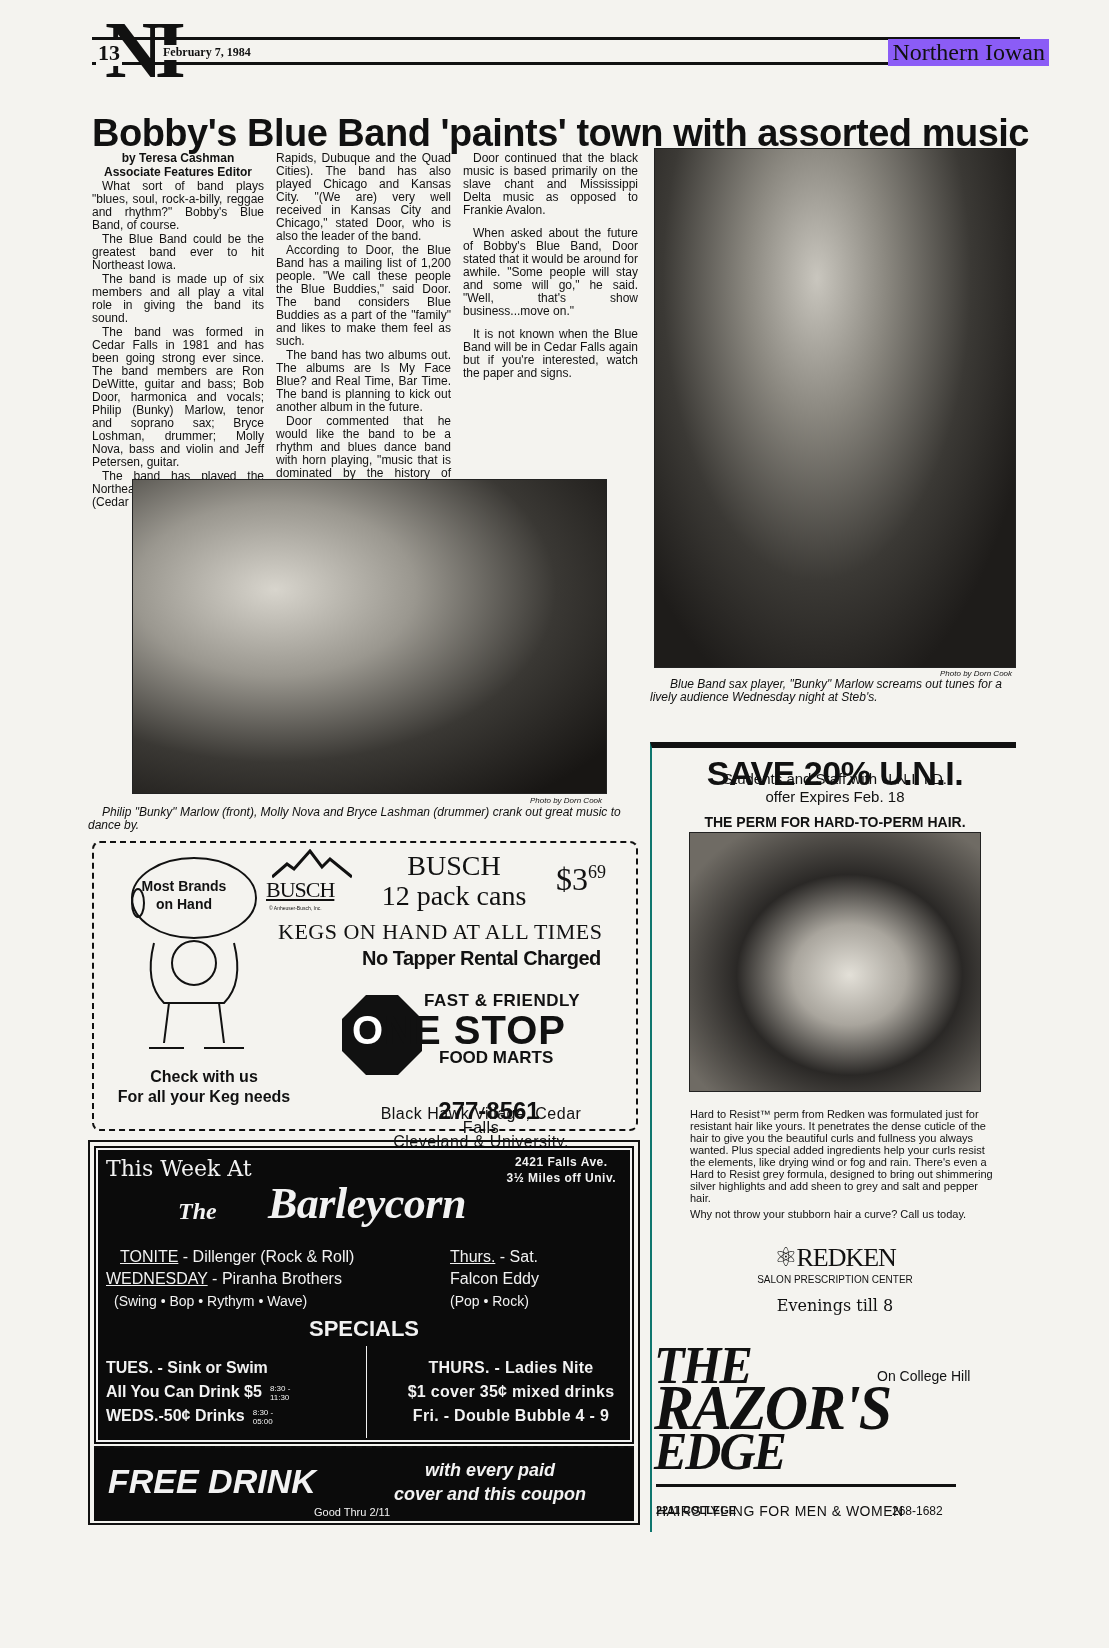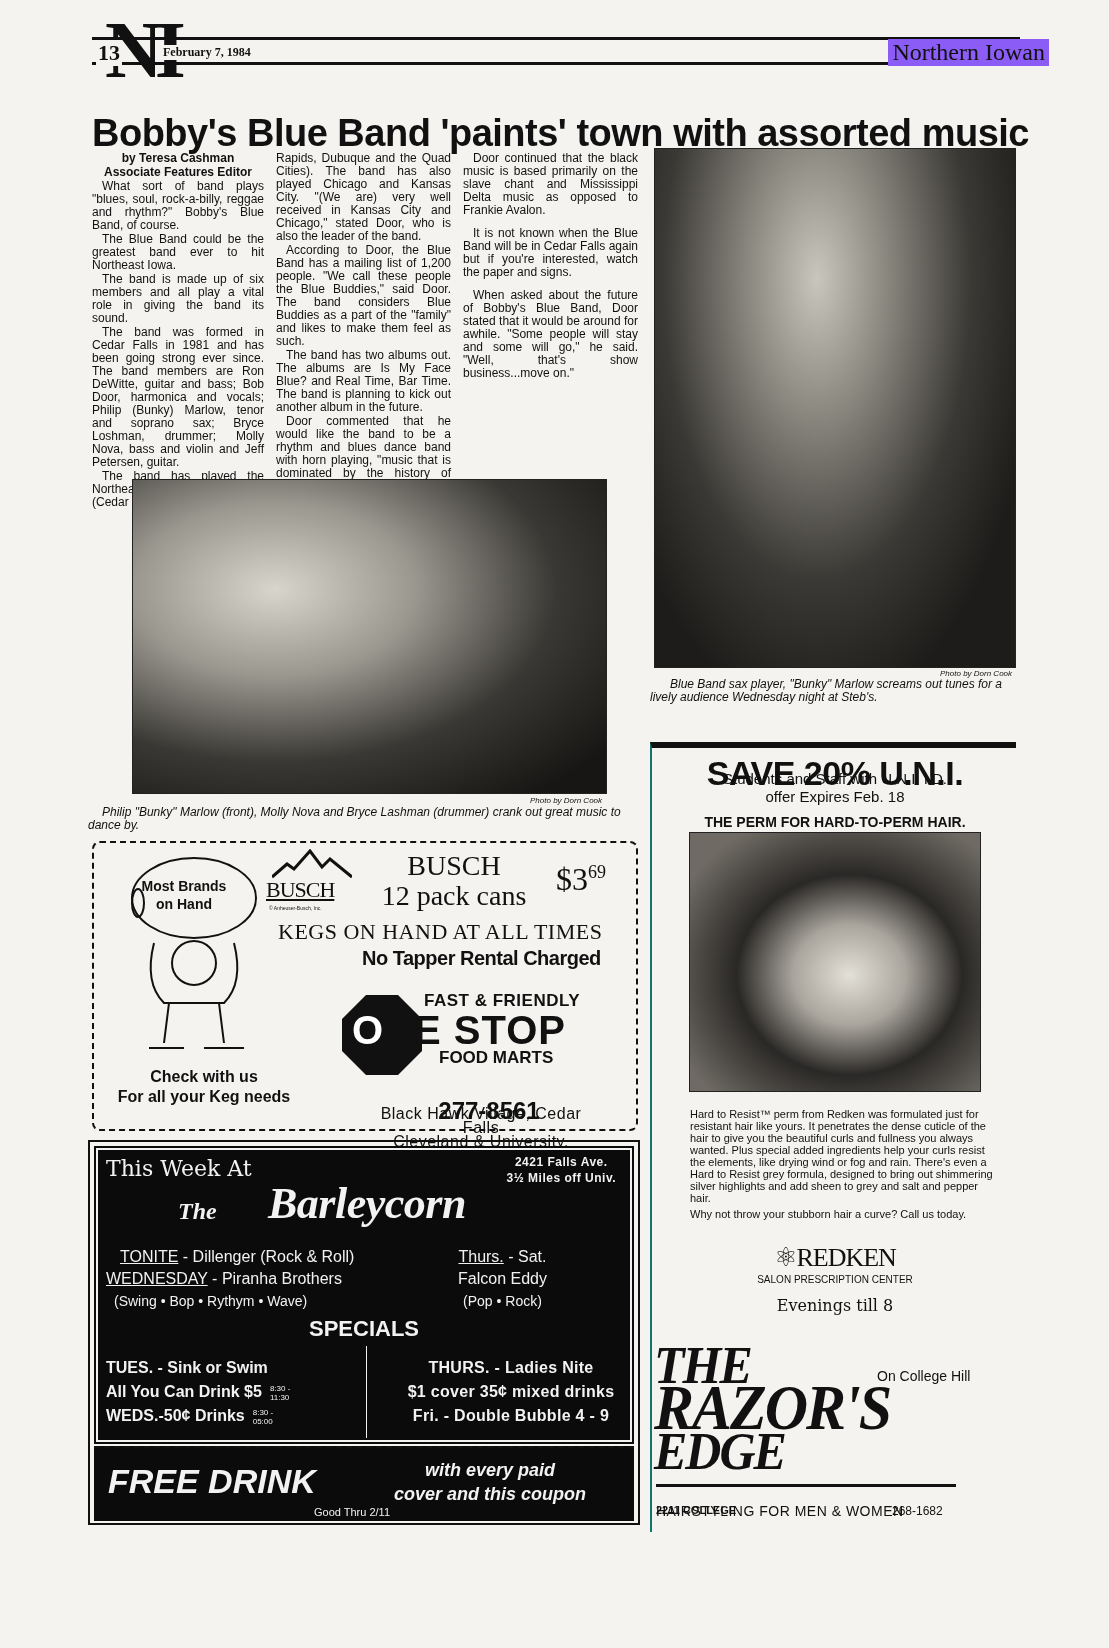--- a/index.html
+++ b/index.html
@@ -74,21 +74,21 @@
   
   .ad-barley { position: absolute; left: 88px; top: 1140px; width: 552px; height: 385px; border: 2px solid #111; padding: 4px; }
   .barley-inner { position: absolute; left: 6px; top: 6px; right: 6px; height: 294px; background: #0b0b0b; color: #f2f2f2; border: 2px solid #f2f2f2; outline: 2px solid #0b0b0b; }
   .this-week { position: absolute; left: 8px; top: 6px; font-family: "DejaVu Serif", serif; font-size: 22px; }
   .address { position: absolute; right: 14px; top: 4px; text-align: center; font-size: 12px; line-height: 16px; font-weight: bold; letter-spacing: 0.5px; }
   .the { position: absolute; left: 80px; top: 48px; font-family: "Liberation Serif", serif; font-size: 24px; font-weight: bold; font-style: italic; }
   .barleycorn { position: absolute; left: 170px; top: 28px; font-family: "Liberation Serif", serif; font-size: 44px; font-weight: bold; font-style: italic; letter-spacing: -0.5px; }
   .sched { position: absolute; font-size: 16px; line-height: 22px; }
   .sched u { text-decoration: underline; }
   .sched-left { left: 8px; top: 96px; }
-  .sched-right { left: 360px; top: 96px; text-align: center; }
+  .sched-right { left: 352px; top: 96px; text-align: left; }
   .specials { position: absolute; left: 0; width: 100%; top: 166px; text-align: center; font-size: 22px; font-weight: bold; }
   .special-divider { position: absolute; left: 268px; top: 196px; width: 1px; height: 92px; background: #f2f2f2; }
   .spec-left { position: absolute; left: 8px; top: 206px; font-size: 16px; font-weight: bold; line-height: 24px; }
   .spec-right { position: absolute; left: 290px; top: 206px; width: 246px; text-align: center; font-size: 16px; font-weight: bold; line-height: 24px; letter-spacing: 0.3px; }
   .small-time { font-size: 8px; font-weight: normal; display: inline-block; line-height: 9px; vertical-align: middle; margin-left: 8px; }
   .coupon { position: absolute; left: 4px; top: 304px; right: 4px; height: 75px; border-top: 2px dashed #111; background: #0b0b0b; color: #f2f2f2; }
   .free-drink { position: absolute; left: 14px; top: 14px; font-size: 34px; font-weight: bold; font-style: italic; }
   .with-every { position: absolute; left: 276px; top: 10px; width: 240px; text-align: center; font-size: 18px; font-weight: bold; font-style: italic; line-height: 24px; }
   .good-thru { position: absolute; left: 220px; top: 58px; font-size: 11px; }
 </style>
@@ -116,22 +116,22 @@
   <p>The band has played the Northeast quadrant of Iowa (Cedar</p>
 </div>
 <div class="col col2">
   <p style="text-indent:0">Rapids, Dubuque and the Quad Cities). The band has also played Chicago and Kansas City. "(We are) very well received in Kansas City and Chicago," stated Door, who is also the leader of the band.</p>
   <p>According to Door, the Blue Band has a mailing list of 1,200 people. "We call these people the Blue Buddies," said Door. The band considers Blue Buddies as a part of the "family" and likes to make them feel as such.</p>
   <p>The band has two albums out. The albums are Is My Face Blue? and Real Time, Bar Time. The band is planning to kick out another album in the future.</p>
   <p>Door commented that he would like the band to be a rhythm and blues dance band with horn playing, "music that is dominated by the history of black music," he added.</p>
 </div>
 <div class="col col3">
   <p>Door continued that the black music is based primarily on the slave chant and Mississippi Delta music as opposed to Frankie Avalon.</p>
+  <p>When asked about the future of Bobby's Blue Band, Door stated that it would be around for awhile. "Some people will stay and some will go," he said. "Well, that's show business...move on."</p>
   <p>It is not known when the Blue Band will be in Cedar Falls again but if you're interested, watch the paper and signs.</p>
-  <p>When asked about the future of Bobby's Blue Band, Door stated that it would be around for awhile. "Some people will stay and some will go," he said. "Well, that's show business...move on."</p>
 </div>
 
 <div class="photo photo-sax"></div>
 <div class="photo-credit" style="left:940px;top:669px">Photo by Dorn Cook</div>
 <div class="caption" style="left:650px;top:678px;width:370px;text-indent:20px">Blue Band sax player, "Bunky" Marlow screams out tunes for a lively audience Wednesday night at Steb's.</div>
 
 <div class="photo photo-band"></div>
 <div class="photo-credit" style="left:530px;top:796px">Photo by Dorn Cook</div>
 <div class="caption" style="left:88px;top:806px;width:550px;text-indent:14px">Philip "Bunky" Marlow (front), Molly Nova and Bryce Lashman (drummer) crank out great music to dance by.</div>
 

